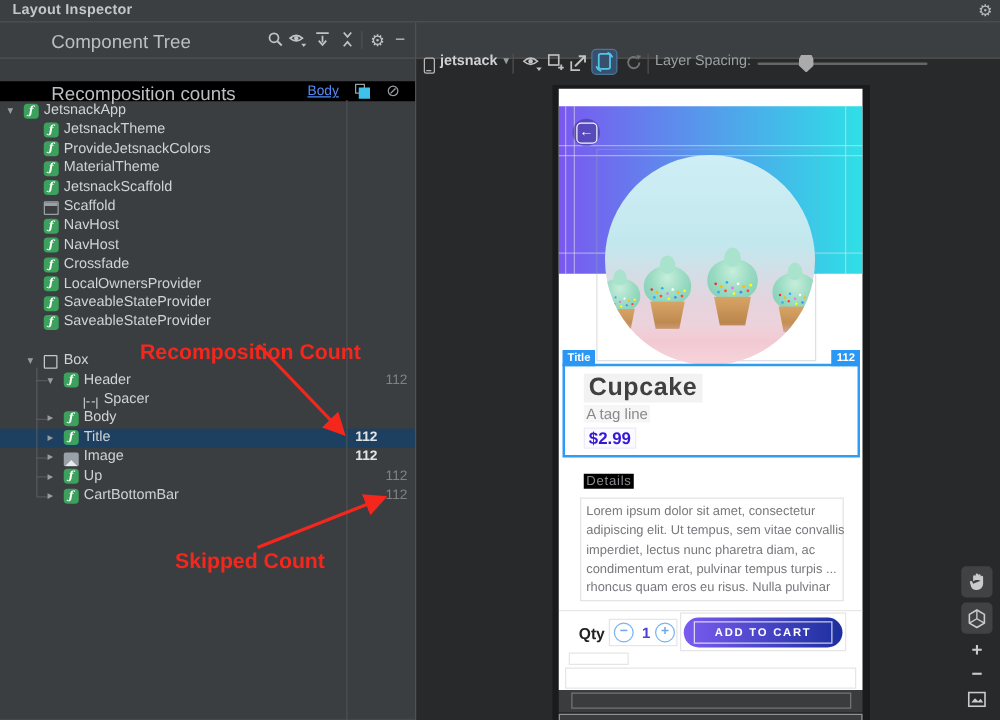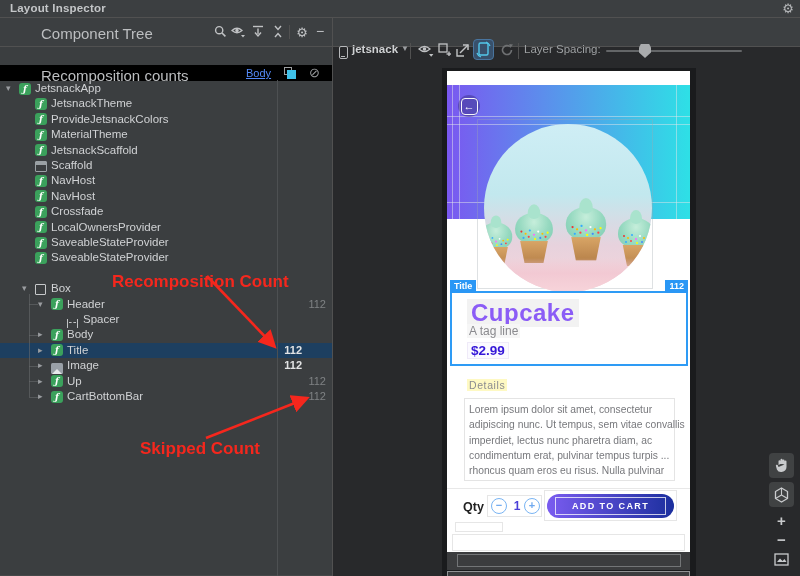--- a/index.html
+++ b/index.html
@@ -124,28 +124,28 @@
     clip-path:polygon(6% 0,94% 0,80% 100%,20% 100%); }
   .ck .sp { position:absolute; top:17px; left:7px; width:2px; height:2px; border-radius:50%;
     background:#e33; box-shadow:4px 2px 0 #fb0,8px -1px 0 #3af,12px 3px 0 #f6f,
     16px 0 0 #fff,20px 2px 0 #fb0,2px 6px 0 #3af,7px 5px 0 #f44,13px 7px 0 #ff0,
     18px 6px 0 #48f,23px 5px 0 #f44,25px 1px 0 #ff0; }
 
   .sel-box { position:absolute; left:3px; top:220px; width:238px; height:75px;
     border:2px solid #2e9bf5; z-index:5; }
   .sel-badge { position:absolute; top:209px; height:13px; background:#2a97f5; color:#fff;
     font-size:9px; font-weight:bold; line-height:13px; padding:0 4px; z-index:6; }
-  .product-name { position:absolute; left:20px; top:228px; font-size:24px; font-weight:600;
-    letter-spacing:.5px; color:#8b5cf6; background:#f2f2f2; padding:0 4px; z-index:7;}
+  .product-name { position:absolute; left:20px; top:228px; font-size:20px; font-weight:600;
+    letter-spacing:.5px; color:#404040; background:#f2f2f2; padding:0 4px; z-index:7;}
   .tagline { position:absolute; left:20px; top:253px; font-size:12px; color:#8a8a8e;
     background:#f6f6f6; padding:0 2px; z-index:7;}
   .price { position:absolute; left:20px; top:271px; font-size:13.5px; font-weight:bold;
     color:#3517d8; background:#fbfaff; border:1px solid #efeaf8; padding:0 3px; z-index:7;}
   .details-lbl { position:absolute; left:20px; top:308px; font-size:10.5px; color:#8b8c90;
-    letter-spacing:.6px; background:#fef9c3; padding:0 2px;}
+    letter-spacing:.6px; background:#000000; padding:0 2px;}
   .lorem { position:absolute; left:17px; top:327px; width:211px; height:83px;
     border:1px solid #e4e4e4; padding:3px 4px; }
   .lorem div { font-size:10.3px; line-height:15.3px; color:#77787c; white-space:nowrap; }
   .body-div { position:absolute; left:0; top:417px; width:243px; height:1px; background:#e8e8e8; }
   .qty-lbl { position:absolute; left:16px; top:429px; font-size:12.5px; font-weight:600; color:#222; }
   .step-circle { position:absolute; top:427px; width:16px; height:16px; border:1.5px solid #79b4f3;
     border-radius:50%; color:#6fa9ef; font-size:11px; font-weight:bold; line-height:13px;
     text-align:center; }
   .qty-val { position:absolute; left:65px; top:428px; width:10px; text-align:center;
     font-size:12px; font-weight:bold; color:#4a3fd8; }
@@ -424,21 +424,21 @@
     <span class="sel-badge" style="left:3px;">Title</span>
     <span class="sel-badge" style="right:2px;">112</span>
 
     <div class="product-name">Cupcake</div>
     <div class="tagline">A tag line</div>
     <div class="price">$2.99</div>
 
     <div class="details-lbl">Details</div>
     <div class="lorem" id="lorem">
         <div>Lorem ipsum dolor sit amet, consectetur</div>
-        <div>adipiscing nunc. Ut tempus, sem vitae convallis</div>
+        <div>adipiscing elit. Ut tempus, sem vitae convallis</div>
         <div>imperdiet, lectus nunc pharetra diam, ac</div>
         <div>condimentum erat, pulvinar tempus turpis ...</div>
         <div>rhoncus quam eros eu risus. Nulla pulvinar</div>
       </div>
 
     <div class="body-div"></div>
 
     <span class="qty-lbl">Qty</span>
     <span class="bounds" style="left:40px; top:424px; width:55px; height:22px;"></span>
     <span class="step-circle" style="left:44px;">−</span>

